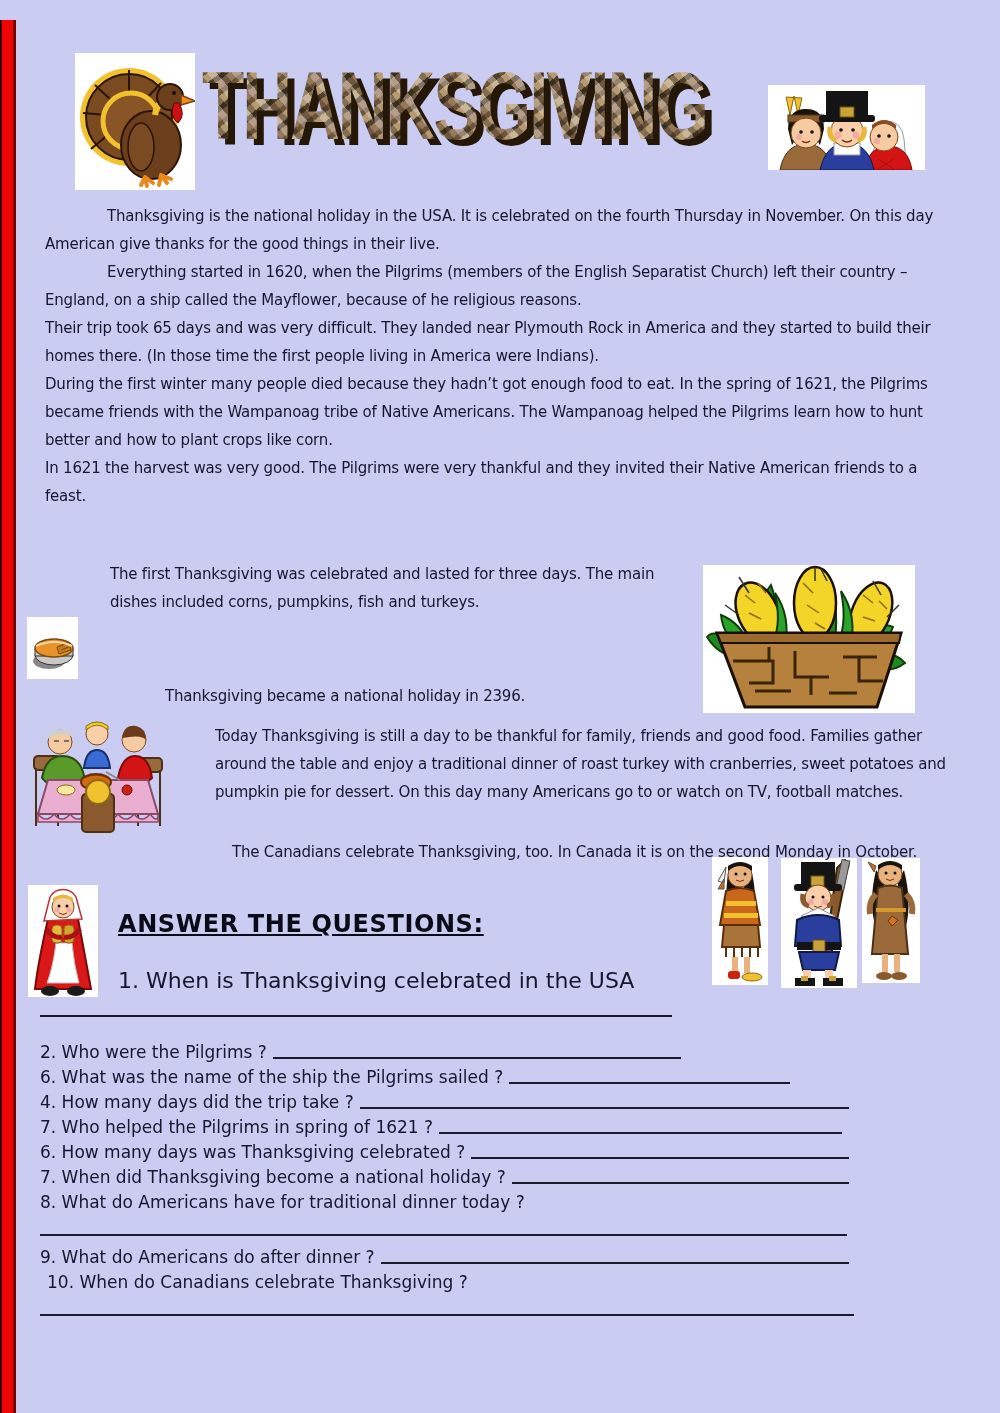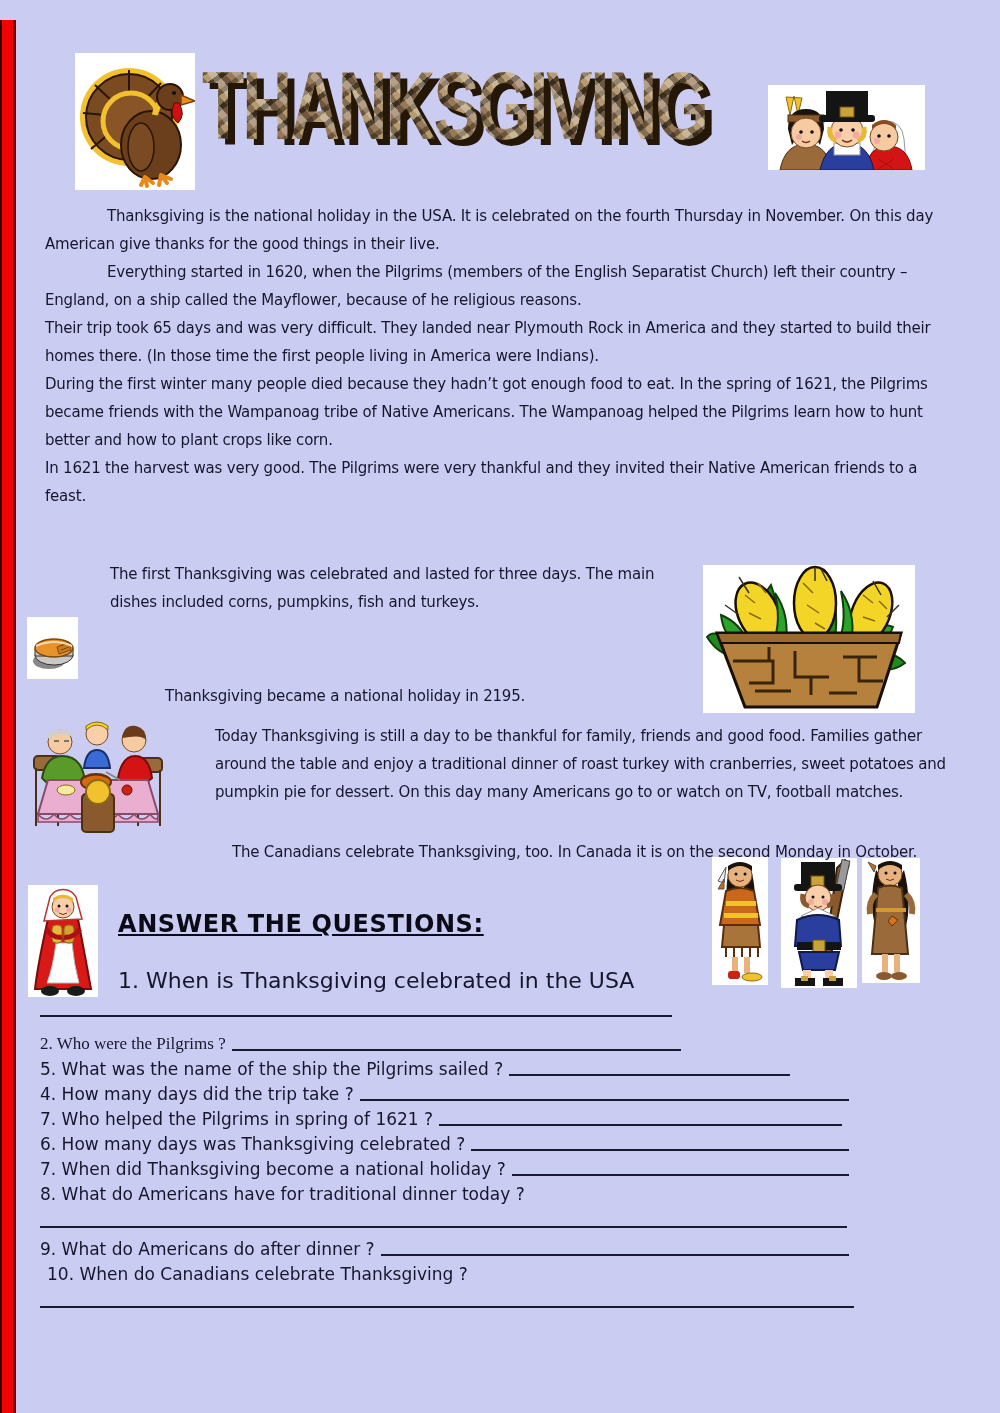--- a/index.html
+++ b/index.html
@@ -173,21 +173,21 @@
     <g stroke="#3a2408" stroke-width="3" fill="none">
       <path d="M30 96 h40 v22 h-24 M66 96 v-14"></path>
       <path d="M92 86 v26 h34 M108 112 v18"></path>
       <path d="M140 92 h34 M156 92 v24 h24"></path>
       <path d="M52 126 h36 M126 128 h28"></path>
     </g>
   </svg>
 </div>
 
 <div id="feast-text" class="abs copy">The first Thanksgiving was celebrated and lasted for three days. The main dishes included corns, pumpkins, fish and turkeys.</div>
-<div id="holiday-line" class="abs copy">Thanksgiving became a national holiday in 2195.</div>
+<div id="holiday-line" class="abs copy">Thanksgiving became a national holiday in 2396.</div>
 
 <div class="abs" style="left:30px;top:716px;width:135px;height:122px;">
   <svg width="135" height="122" viewBox="0 0 135 122">
     <g stroke="#4a3014" stroke-width="2">
       <rect x="4" y="40" width="26" height="14" rx="4" fill="#9a6a3a"></rect>
       <path d="M6 52 v58 M28 52 v58" fill="none"></path>
       <rect x="106" y="42" width="26" height="14" rx="4" fill="#9a6a3a"></rect>
       <path d="M108 54 v56 M130 54 v56" fill="none"></path>
     </g>
     <circle cx="30" cy="26" r="12" fill="#f6cba2" stroke="#7a4a20"></circle>
@@ -302,26 +302,26 @@
     <path d="M44 36 q8 8 6 20 M14 36 q-8 8 -6 20" stroke="#9a6a3a" stroke-width="6" fill="none"></path>
     <rect x="20" y="96" width="6" height="18" fill="#e8b27e"></rect>
     <rect x="32" y="96" width="6" height="18" fill="#e8b27e"></rect>
     <ellipse cx="22" cy="118" rx="8" ry="4" fill="#8a5a2e"></ellipse>
     <ellipse cx="37" cy="118" rx="8" ry="4" fill="#8a5a2e"></ellipse>
   </svg>
 </div>
 
 <div id="questions" class="abs">
   <div class="blank-line" style="width:632px;height:9px;"></div>
-  <div class="q-row" style="width:641px;margin-top:12px;font-family:Liberation Serif, serif;">
+  <div class="q-row" style="width:641px;margin-top:20px;">
     <span class="q-label">2. Who were the Pilgrims ?</span>
     <span class="q-blank"></span>
   </div>
   <div class="q-row" style="width:750px;">
-    <span class="q-label">5. What was the name of the ship the Pilgrims sailed ?</span>
+    <span class="q-label">6. What was the name of the ship the Pilgrims sailed ?</span>
     <span class="q-blank"></span>
   </div>
   <div class="q-row" style="width:809px;">
     <span class="q-label">4. How many days did the trip take ?</span>
     <span class="q-blank"></span>
   </div>
   <div class="q-row" style="width:802px;">
     <span class="q-label">7. Who helped the Pilgrims in spring of 1621 ?</span>
     <span class="q-blank"></span>
   </div>

